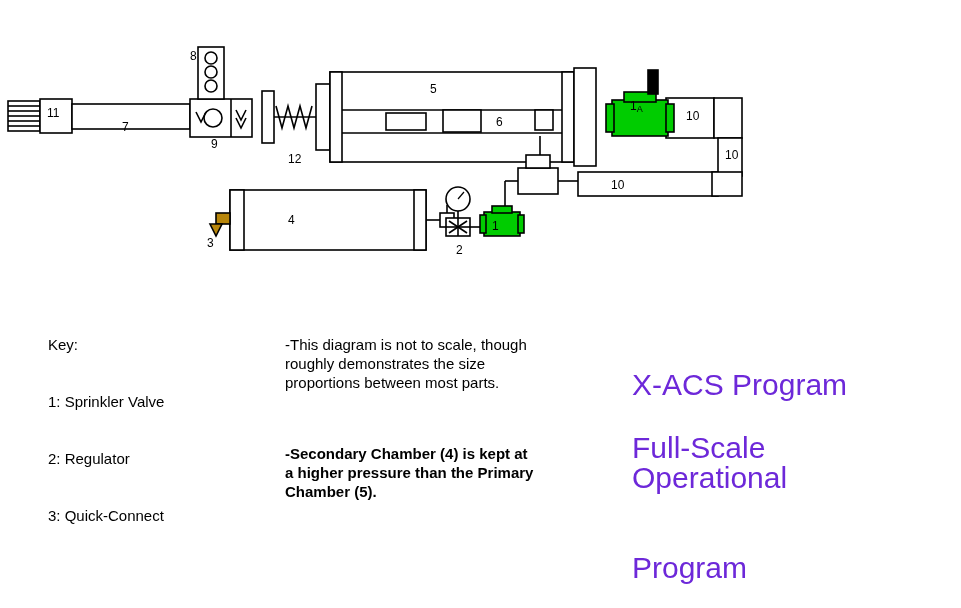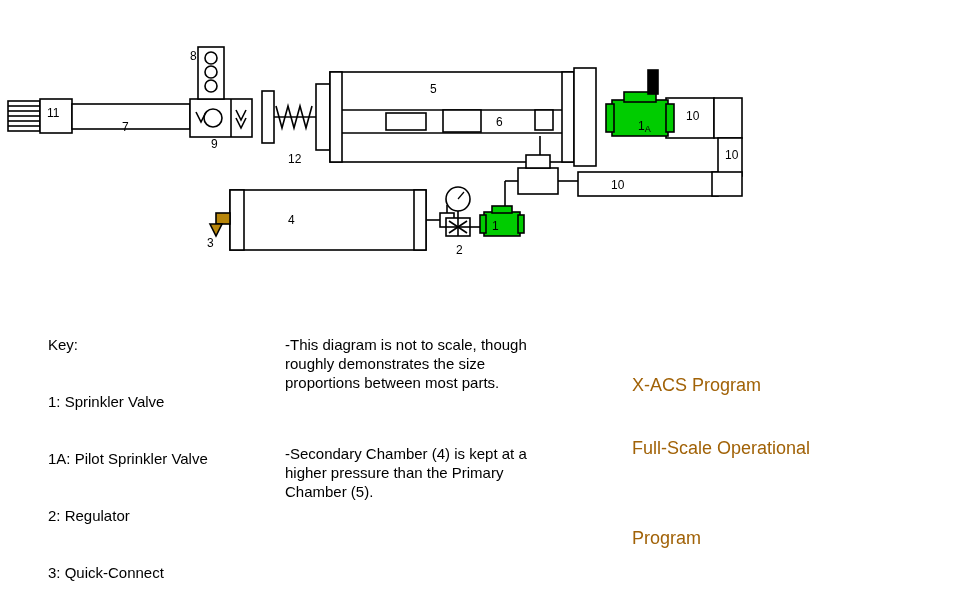--- a/index.html
+++ b/index.html
@@ -32,28 +32,28 @@
     position: absolute;
     font-family: "Liberation Sans", sans-serif;
     font-size: 15px;
     color: #000;
     line-height: 19px;
     white-space: pre-wrap;
   }
   .title-block {
     position: absolute;
     font-family: "Liberation Sans", sans-serif;
-    font-size: 18px;
-    color: #a16207;
+    font-size: 30px;
+    color: #6d28d9;
     line-height: 30px;
     white-space: pre-wrap;
   }
   .key-line { display: block; }
   .note-para { display: block; margin-bottom: 14px; }
-  .note-para:last-child { margin-bottom: 0; }
+  .note-para:last-child { margin-bottom: 0; font-weight: bold; }
   .title-line { display: block; }
 </style>
 </head>
 <body>
 
 <div id="stage">
 
   <svg width="961" height="608" viewBox="0 0 961 608" style="position:absolute;left:0;top:0;">
 
     <g fill="none" stroke="#000" stroke-width="1.6">
@@ -152,33 +152,32 @@
     </g>
   </svg>
 
   <span class="label" style="left:47px;top:107px;">11</span>
   <span class="label" style="left:122px;top:121px;">7</span>
   <span class="label" style="left:190px;top:50px;">8</span>
   <span class="label" style="left:211px;top:138px;">9</span>
   <span class="label" style="left:288px;top:153px;">12</span>
   <span class="label" style="left:430px;top:83px;">5</span>
   <span class="label" style="left:496px;top:116px;">6</span>
-  <span class="label" style="left:630px;top:120px;margin-left:8px;"><span>1</span><span style="font-size:9px;vertical-align:-2px;">A</span></span>
+  <span class="label" style="left:630px;top:100px;"><span>1</span><span style="font-size:9px;vertical-align:-2px;">A</span></span>
   <span class="label" style="left:686px;top:110px;">10</span>
   <span class="label" style="left:725px;top:149px;">10</span>
   <span class="label" style="left:611px;top:179px;">10</span>
   <span class="label" style="left:288px;top:214px;">4</span>
   <span class="label" style="left:207px;top:237px;">3</span>
   <span class="label" style="left:456px;top:244px;">2</span>
   <span class="label" style="left:492px;top:220px;">1</span>
 
   <div class="key-block" style="left:48px;top:297px;width:225px;">
     <span class="key-line">Key:</span>
     <span class="key-line">1: Sprinkler Valve</span>
-    <span class="key-line">1A: Pilot Sprinkler Valve</span>
     <span class="key-line">2: Regulator</span>
     <span class="key-line">3: Quick-Connect</span>
     
     
     
     
     
     
     
     

